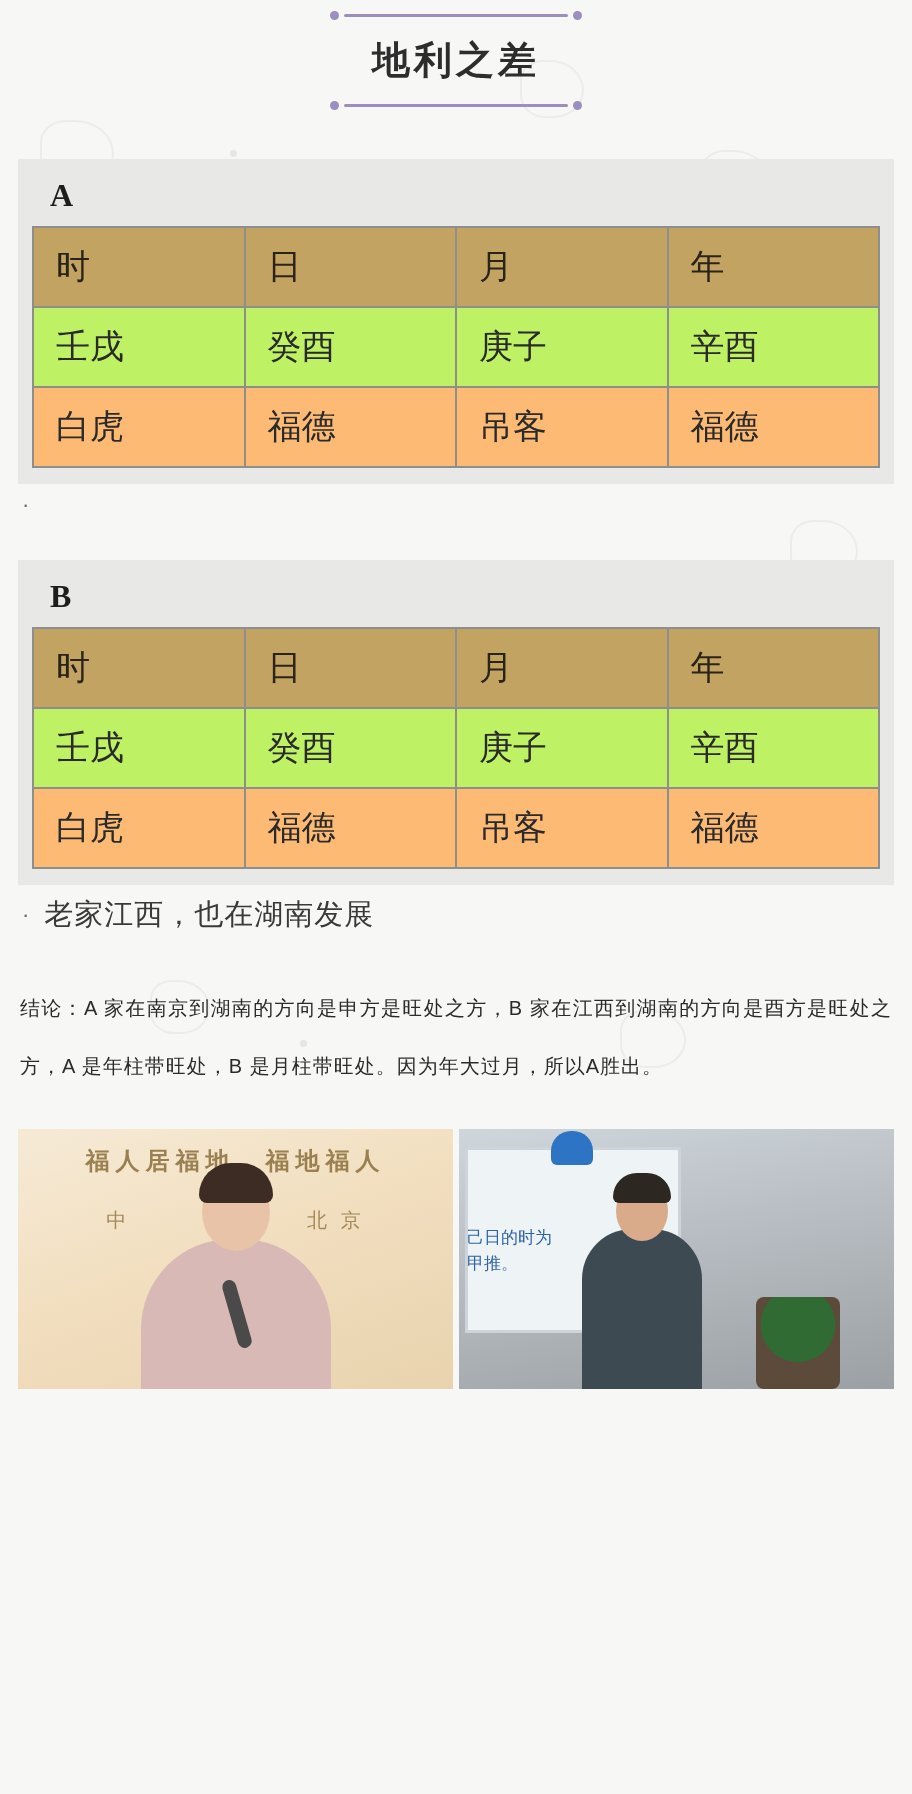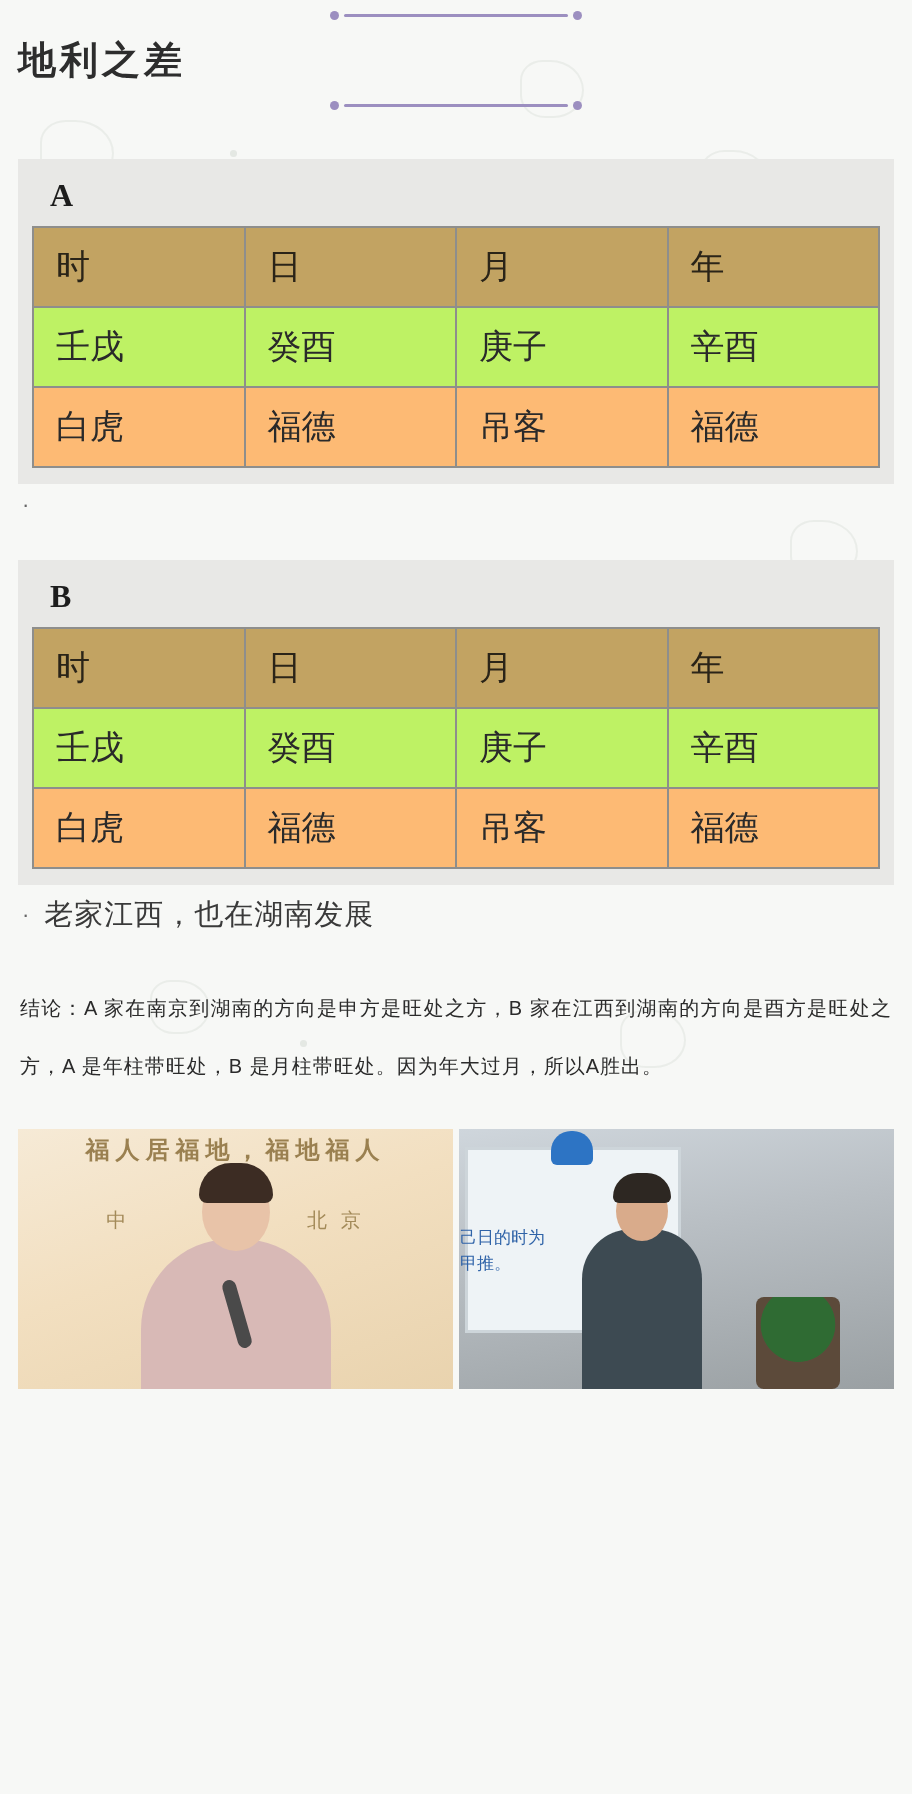--- a/index.html
+++ b/index.html
@@ -38,20 +38,21 @@
     position: absolute;
     width: 7px; height: 7px;
     border-radius: 50%;
     background: rgba(170, 185, 170, 0.25);
   }
   .content { position: relative; z-index: 2; }
 
   
   .title-wrap {
     padding-top: 6px;
+    text-align: center;
     margin-bottom: 52px;
   }
   .title-rule {
     width: 224px;
     height: 3px;
     background: #9c8fc0;
     margin: 8px auto 0 auto;
     position: relative;
     border-radius: 2px;
   }
@@ -147,21 +148,21 @@
   .photo {
     position: relative;
     overflow: hidden;
     height: 260px;
   }
   .photo.left  { width: 50%; background: linear-gradient(160deg,#f6ead6 0%,#f2dfc0 45%,#e9d3ae 100%); }
   .photo.right { width: 50%; background: linear-gradient(170deg,#cfd6dc 0%,#b9bfc4 40%,#9aa0a3 100%); }
 
   .photo-cap {
     position: absolute;
-    top: 5px;
+    top: 16px;
     left: 50%;
     transform: translateX(-50%);
     white-space: nowrap;
     font-size: 24px;
     color: #9a8050;
     letter-spacing: 6px;
     font-family: "Liberation Sans", sans-serif;
     font-weight: 600;
   }
   .photo-sub {
@@ -219,21 +220,21 @@
   .right .person-hair { background: #2d2722; bottom: 186px; left: 42%; width: 58px; height: 30px; }
   .board {
     position: absolute;
     left: 6px; top: 18px;
     width: 210px; height: 180px;
     background: #eef3f6;
     border: 3px solid #cdd5da;
   }
   .board-text {
     position: absolute;
-    left: 1px; top: 96px;
+    left: 8px; top: 96px;
     width: 90px;
     font-size: 17px;
     line-height: 26px;
     color: #2f63a8;
     font-family: "Liberation Sans", sans-serif;
   }
   .flip-top {
     position: absolute;
     left: 92px; top: 2px;
     width: 42px; height: 34px;

